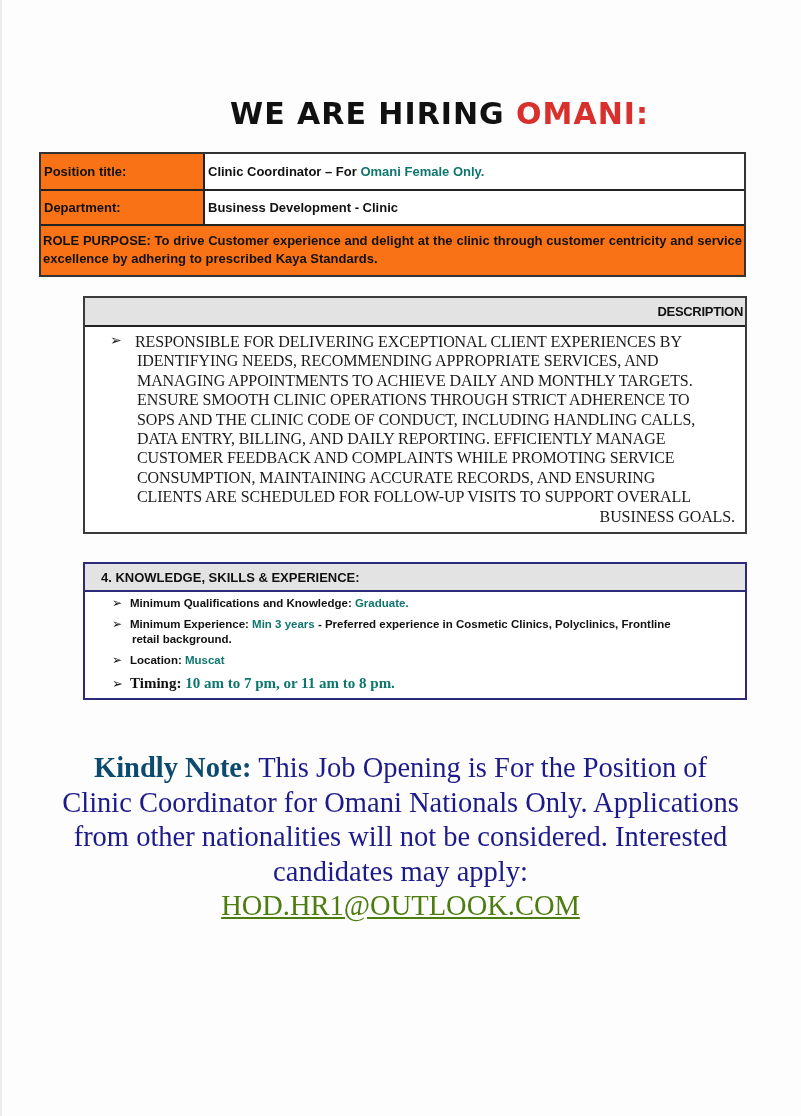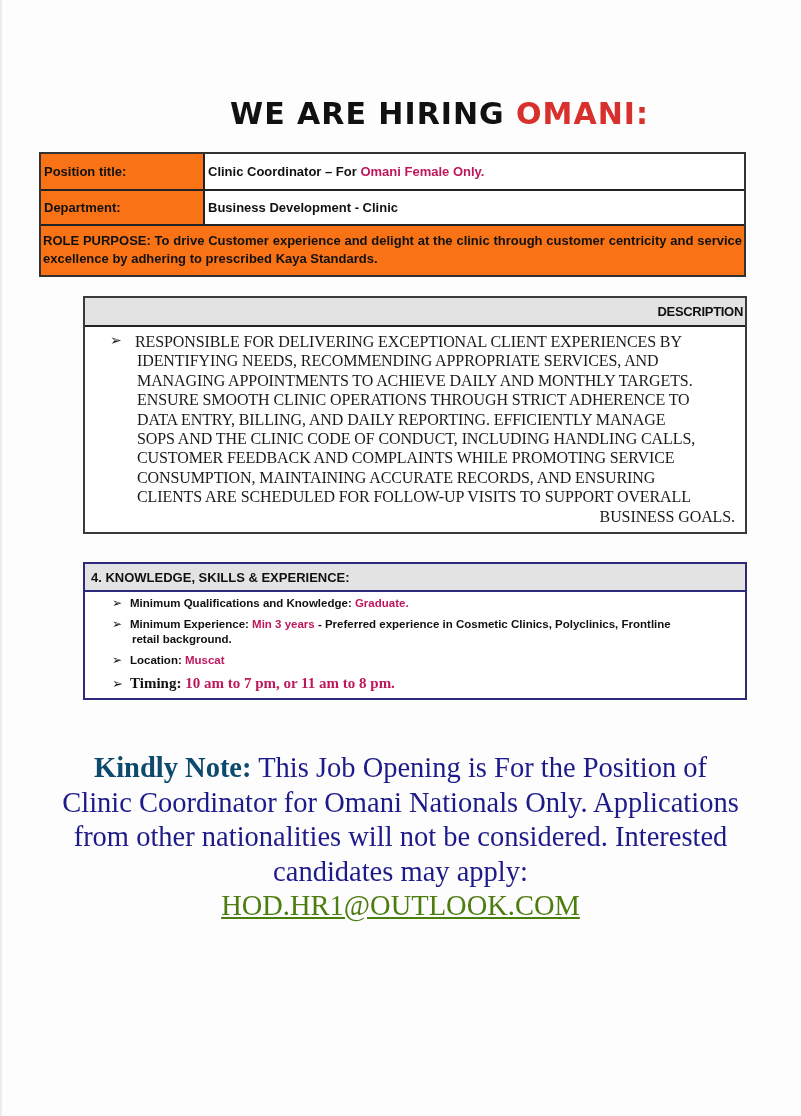--- a/index.html
+++ b/index.html
@@ -40,21 +40,21 @@
     padding: 0 3px; height: 33px; line-height: 33px;
     box-sizing: border-box;
     flex: none;
   }
   .info-row .value {
     flex: 1; background: #fff;
     font-weight: bold; font-size: 13px;
     padding: 0 3px; height: 33px; line-height: 33px;
   }
   .info-row.first .label, .info-row.first .value { height: 35px; line-height: 36px; }
-  .red { color: #be185d; margin-top: 39px; }
+  .red { color: #0f766e; margin-top: 39px; }
   .role {
     background: #f97316;
     font-weight: bold; font-size: 13px;
     line-height: 18px;
     padding: 6px 2px 7px 2px;
     text-align: justify;
     text-align-last: left;
   }
 
   
@@ -93,21 +93,21 @@
     position: absolute; left: 83px; top: 562px; width: 664px;
     border: 2px solid #2e2a7a;
     box-sizing: border-box;
     background: #fff;
   }
   .know-head {
     background: #e3e3e3;
     border-bottom: 2px solid #2e2a7a;
     font-weight: bold; font-size: 13px;
     height: 26px; line-height: 27px;
-    padding: 0 6px;
+    padding: 0 16px;
   }
   .know-body { padding: 4px 0 6px 0; }
   .know-item {
     position: relative;
     padding-left: 45px;
     font-weight: bold; font-size: 11.5px;
     line-height: 15px;
     margin-bottom: 6px;
     color: #111;
   }
@@ -160,22 +160,22 @@
 
 <div class="desc-box">
   <div class="desc-head">DESCRIPTION</div>
   <div class="desc-body">
     <span class="bullet">➢</span>
     <div id="desc-lines">
         <div>RESPONSIBLE FOR DELIVERING EXCEPTIONAL CLIENT EXPERIENCES BY</div>
         <div style="padding-left: 2px;">IDENTIFYING NEEDS, RECOMMENDING APPROPRIATE SERVICES, AND</div>
         <div style="padding-left: 2px;">MANAGING APPOINTMENTS TO ACHIEVE DAILY AND MONTHLY TARGETS.</div>
         <div style="padding-left: 2px;">ENSURE SMOOTH CLINIC OPERATIONS THROUGH STRICT ADHERENCE TO</div>
+        <div style="padding-left: 2px;">SOPS AND THE CLINIC CODE OF CONDUCT, INCLUDING HANDLING CALLS,</div>
         <div style="padding-left: 2px;">DATA ENTRY, BILLING, AND DAILY REPORTING. EFFICIENTLY MANAGE</div>
-        <div style="padding-left: 2px;">SOPS AND THE CLINIC CODE OF CONDUCT, INCLUDING HANDLING CALLS,</div>
         <div style="padding-left: 2px;">CUSTOMER FEEDBACK AND COMPLAINTS WHILE PROMOTING SERVICE</div>
         <div style="padding-left: 2px;">CONSUMPTION, MAINTAINING ACCURATE RECORDS, AND ENSURING</div>
         <div style="padding-left: 2px;">CLIENTS ARE SCHEDULED FOR FOLLOW-UP VISITS TO SUPPORT OVERALL</div>
         <div style="padding-left: 2px; text-align: right;">BUSINESS GOALS.</div>
       </div>
   </div>
 </div>
 
 <div class="know-box">
   <div class="know-head">4. KNOWLEDGE, SKILLS &amp; EXPERIENCE:</div>

